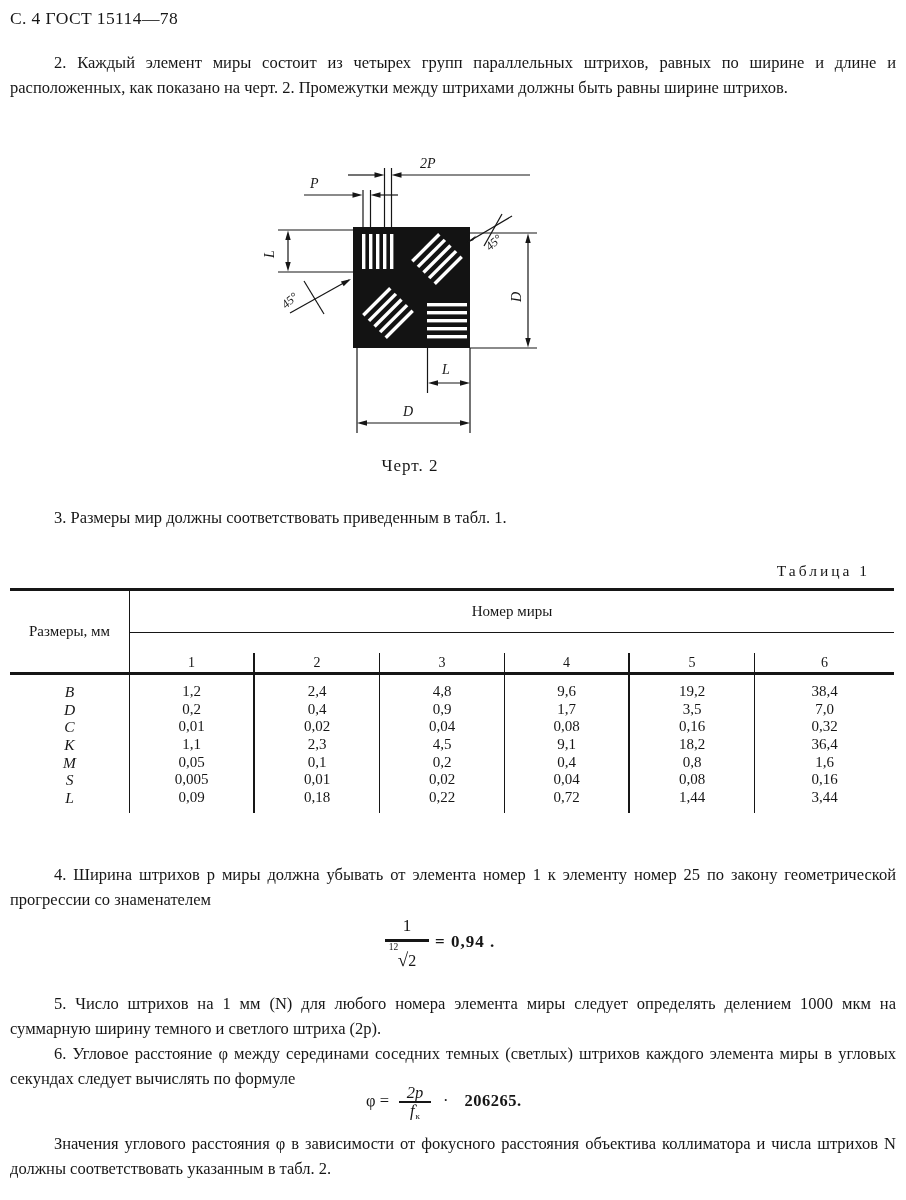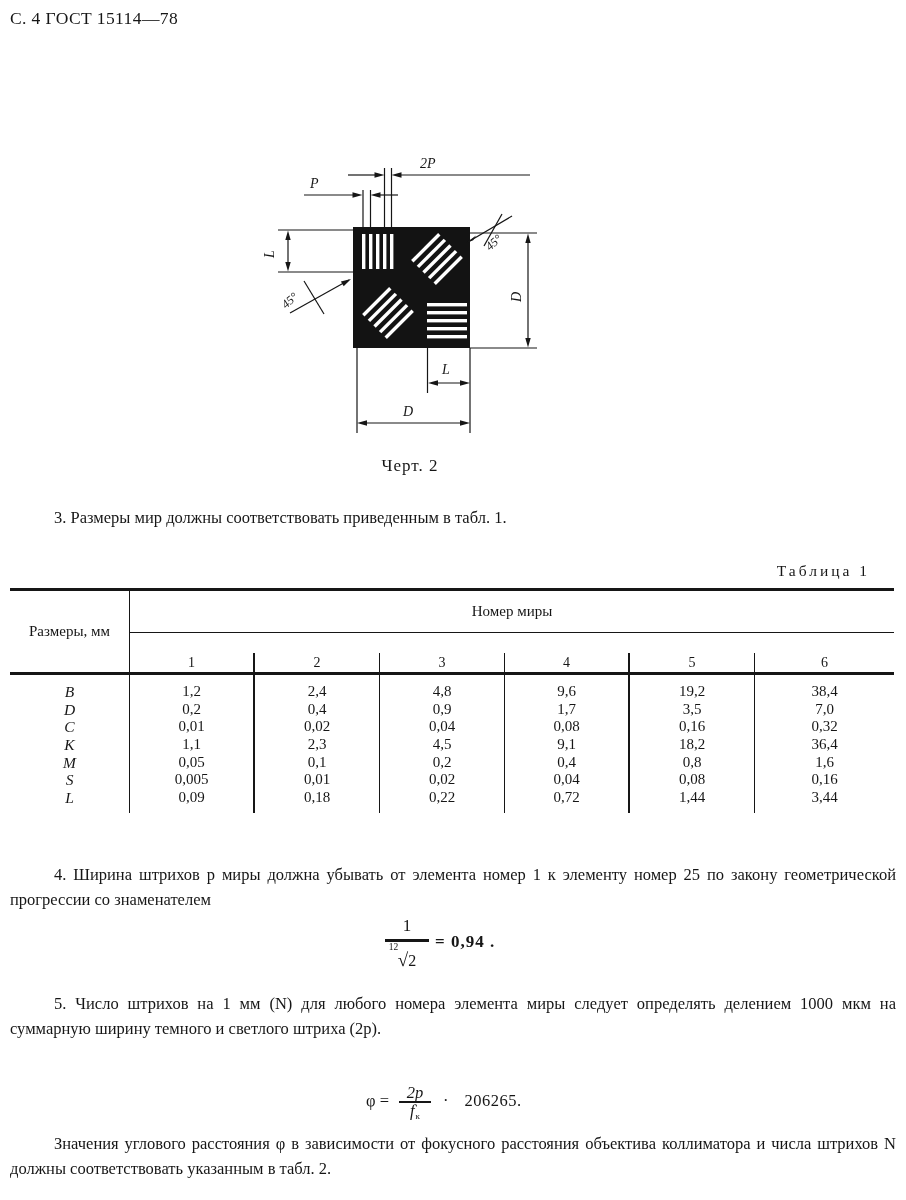--- a/index.html
+++ b/index.html
@@ -60,29 +60,30 @@
 
   .f2{position:absolute;left:366px;top:1084px;display:flex;align-items:flex-start;font-size:16.5px;}
   .f2 .lhs{margin-right:8px;line-height:34px;}
   .frac2{display:flex;flex-direction:column;align-items:center;margin:0 2px;}
   .frac2 .num{font-style:italic;line-height:17px;}
   .frac2 .bar{width:32px;height:2px;background:#161616;}
   .frac2 .den{line-height:15px;display:flex;align-items:flex-start;font-style:italic;}
   .stack{display:inline-flex;flex-direction:column;font-size:9px;line-height:8px;
          margin-left:1px;margin-top:1px;font-style:normal;}
   .f2 .dot{margin:0 16px 0 10px;line-height:34px;}
-  .f2 .val{letter-spacing:.5px;line-height:34px;}
+  .f2 .val{letter-spacing:.5px;line-height:34px;font-weight:bold;}
 </style>
 </head>
 <body>
 
 <div class="page">
 
   <div class="hdr">С. 4 ГОСТ 15114—78</div>
 
+  <div class="para" id="p2">2. Каждый элемент миры состоит из четырех групп параллельных штрихов, равных по ширине и длине и расположенных, как показано на черт. 2. Промежутки между штрихами должны быть равны ширине штрихов.</div>
 
   <svg class="fig" viewBox="0 0 320 305">
 
     <rect x="113" y="77" width="117" height="121" fill="#131313"></rect>
 
     <g>
       <rect x="122" y="84" width="3.4" height="35" fill="#fff"></rect>
       <rect x="129" y="84" width="3.4" height="35" fill="#fff"></rect>
       <rect x="136" y="84" width="3.4" height="35" fill="#fff"></rect>
       <rect x="143" y="84" width="3.4" height="35" fill="#fff"></rect>
@@ -284,20 +285,21 @@
       <span class="num">1</span>
       <span class="bar"></span>
       <span class="den">
         <span class="ridx">12</span><span class="rad">√</span><span>2</span>
       </span>
     </span>
     <span class="res">= 0,94 .</span>
   </div>
 
   <div class="para" id="p5">5. Число штрихов на 1 мм (N) для любого номера элемента миры следует определять делением 1000 мкм на суммарную ширину темного и светлого штриха (2p).</div>
+  <div class="para" id="p6">6. Угловое расстояние φ между серединами соседних темных (светлых) штрихов каждого элемента миры в угловых секундах следует вычислять по формуле</div>
 
   <div class="f2">
     <span class="lhs">φ =</span>
     <span class="frac2">
       <span class="num">2p</span>
       <span class="bar"></span>
       <span class="den">
         <span>f</span>
         <span class="stack">
           <span>′</span>

